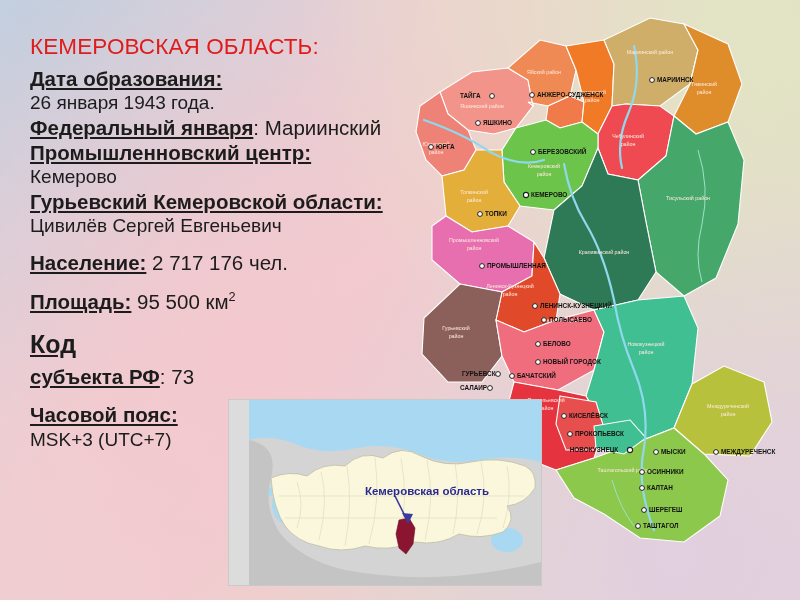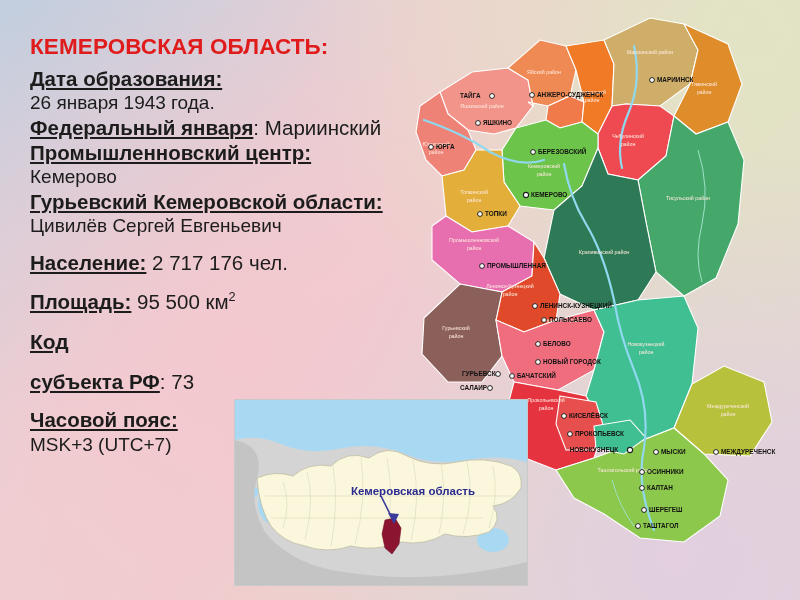--- a/index.html
+++ b/index.html
@@ -32,37 +32,37 @@
   #info {
     position: absolute;
     left: 30px;
     top: 34px;
     width: 420px;
     z-index: 3;
   }
   .line { white-space: nowrap; color: #1c1c1c; }
   .ttl {
     font-size: 22.5px;
-    font-weight: bold;
+    font-weight: normal;
     color: #e01b1b;
     letter-spacing: .1px;
     margin-bottom: 7px;
   }
   .lbl { font-weight: bold; text-decoration: underline; }
   .val { font-weight: normal; }
   .r1 { font-size: 20.5px; margin-bottom: 1px; }
   .r2 { font-size: 19px;   margin-bottom: 2px; }
   .r3 { font-size: 20.5px; margin-bottom: 1px; }
   .r4 { font-size: 20.5px; margin-bottom: 1px; }
   .r5 { font-size: 19px;   margin-bottom: 2px; }
   .r6 { font-size: 20.5px; margin-bottom: 1px; }
   .r7 { font-size: 19px;   margin-bottom: 14px; }
   .r8 { font-size: 20.5px; margin-bottom: 14px; }
   .r9 { font-size: 20.5px; margin-bottom: 16px; }
-  .r10{ font-size: 21px; margin-bottom: 16px; }
+  .r10{ font-size: 25px; margin-bottom: 6px; }
   .r11{ font-size: 20.5px; margin-bottom: 14px; }
   .r12{ font-size: 20.5px; margin-bottom: 2px; }
   .r13{ font-size: 19px; }
   sup { font-size: .62em; vertical-align: super; }
 
   
   #map-wrap {
     position: absolute;
     left: 398px;
     top: 10px;
@@ -83,28 +83,29 @@
     font-size: 6.4px;
     font-weight: bold;
     fill: #121212;
     text-anchor: start;
   }
   .city.ctr { text-anchor: middle; }
 
   
   #inset {
     position: absolute;
-    left: 234px;
+    left: 228px;
     top: 399px;
     width: 292px;
     height: 185px;
     z-index: 6;
     border: 1px solid #c9c9c9;
     background: #dcdcdc;
     overflow: hidden;
+    padding-left: 20px;
   }
   #inset svg { display: block; width: 100%; height: 100%; }
   .inset-label {
     font-family: "Liberation Sans", "DejaVu Sans", sans-serif;
     font-size: 11.5px;
     font-weight: bold;
     fill: #2b2b8f;
     text-anchor: middle;
   }
 </style>

